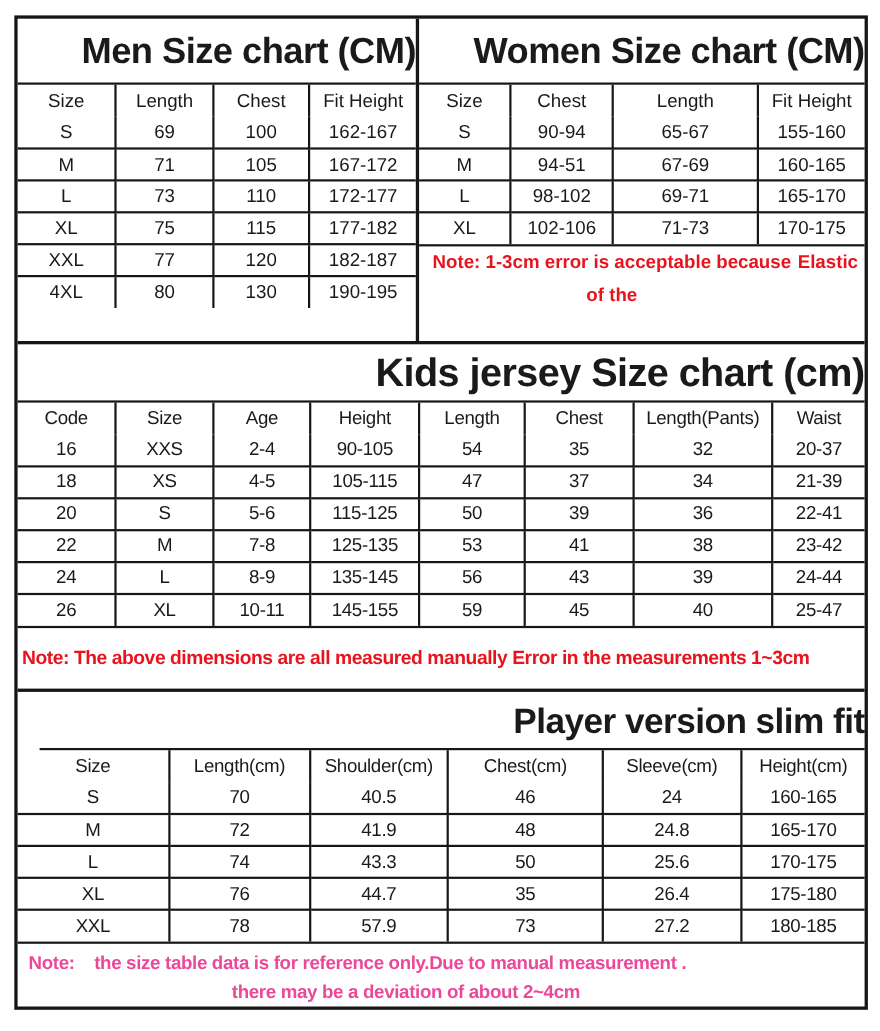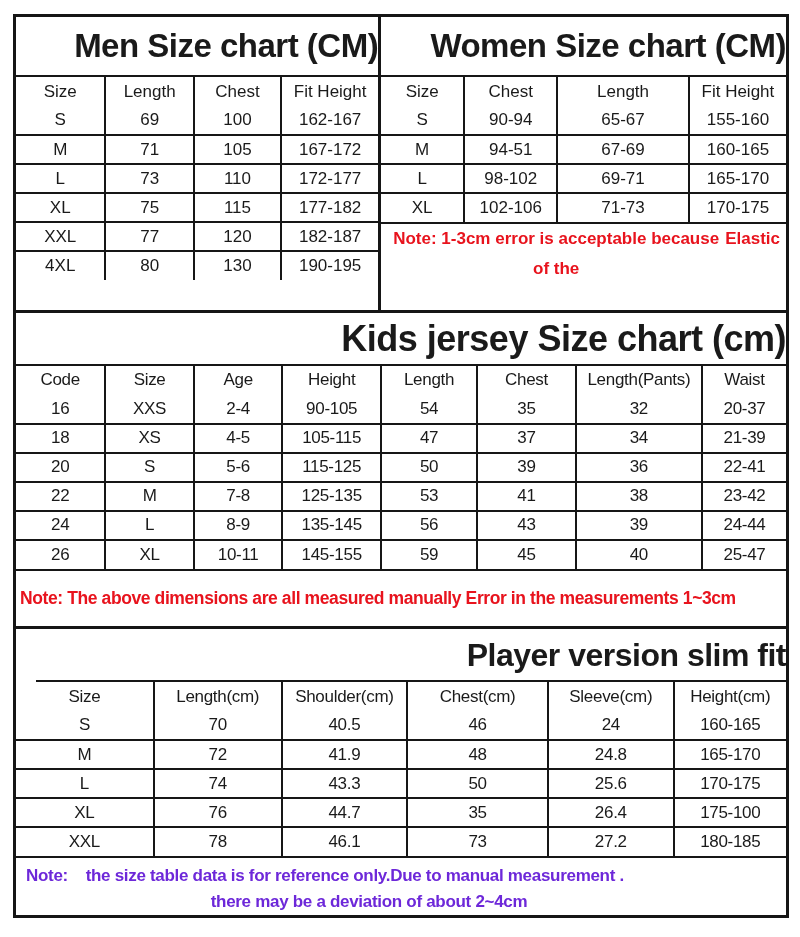--- a/index.html
+++ b/index.html
@@ -113,21 +113,21 @@
     height: 53px;
     line-height: 52px;
     font-size: 32px;
     border-bottom: 2px solid #161616;
     margin-left: 20px;
   }
   .player-box td, .player-box th { letter-spacing: -0.3px; }
   .player-note {
     flex: 1;
     border-top: 2px solid #161616;
-    color: #6d28d9;
+    color: #ec4899;
     font-weight: 700;
     font-size: 17px;
     padding-top: 5px;
     letter-spacing: -0.3px;
   }
   .player-note .line1 { white-space: pre; padding-left: 10px; line-height: 26px; }
   .player-note .line2 { text-align: center; line-height: 26px; transform: translateX(-32px); }
 </style>
 </head>
 <body>
@@ -383,26 +383,26 @@
               <td>50</td>
               <td>25.6</td>
               <td>170-175</td>
             </tr>
             <tr>
               <td>XL</td>
               <td>76</td>
               <td>44.7</td>
               <td>35</td>
               <td>26.4</td>
-              <td>175-100</td>
+              <td>175-180</td>
             </tr>
             <tr>
               <td>XXL</td>
               <td>78</td>
-              <td>46.1</td>
+              <td>57.9</td>
               <td>73</td>
               <td>27.2</td>
               <td>180-185</td>
             </tr>
           </tbody>
       </table>
       <div class="player-note">
         <div class="line1">Note:    the size table data is for reference only.Due to manual measurement .</div>
         <div class="line2">there may be a deviation of about 2~4cm</div>
       </div>

